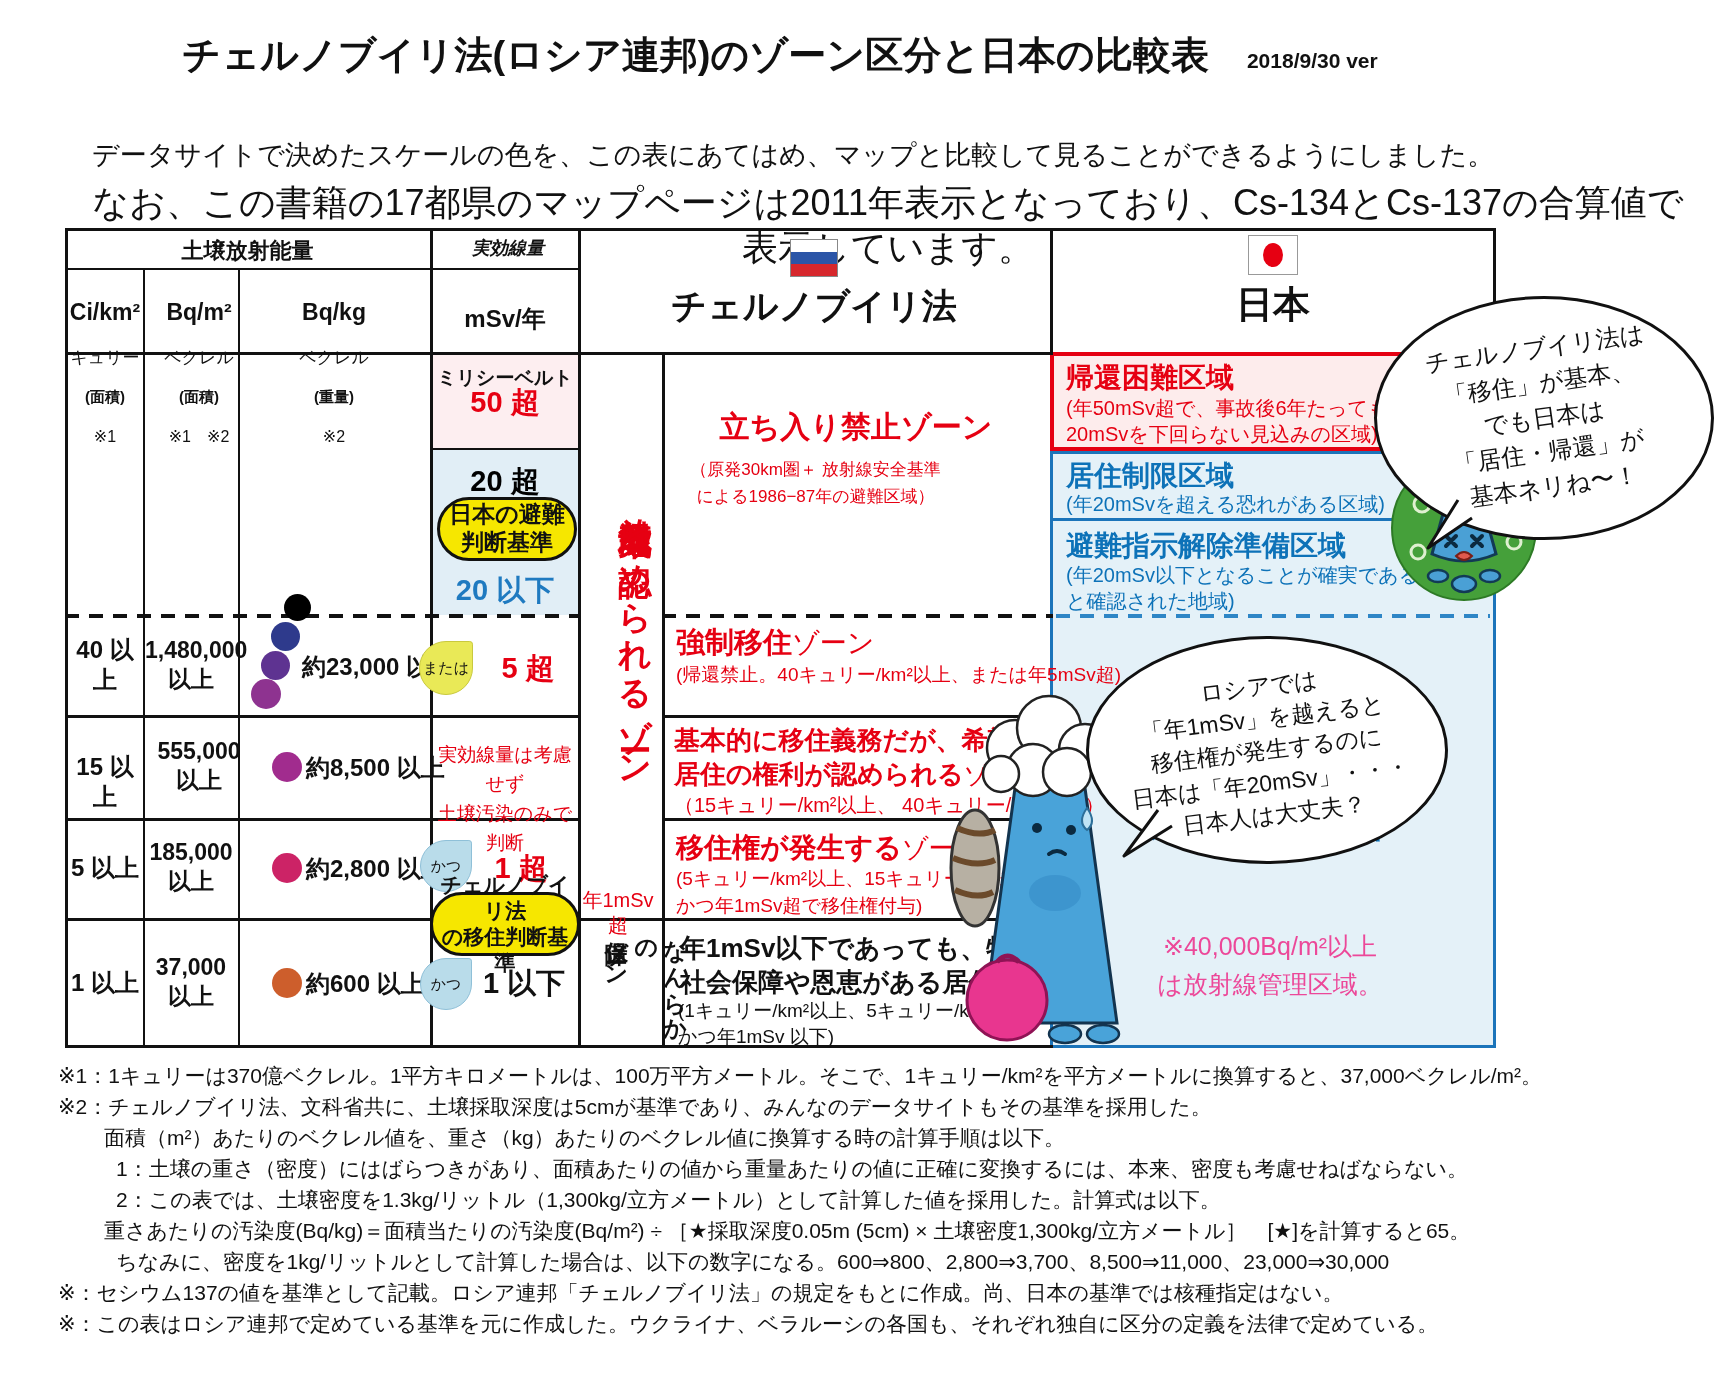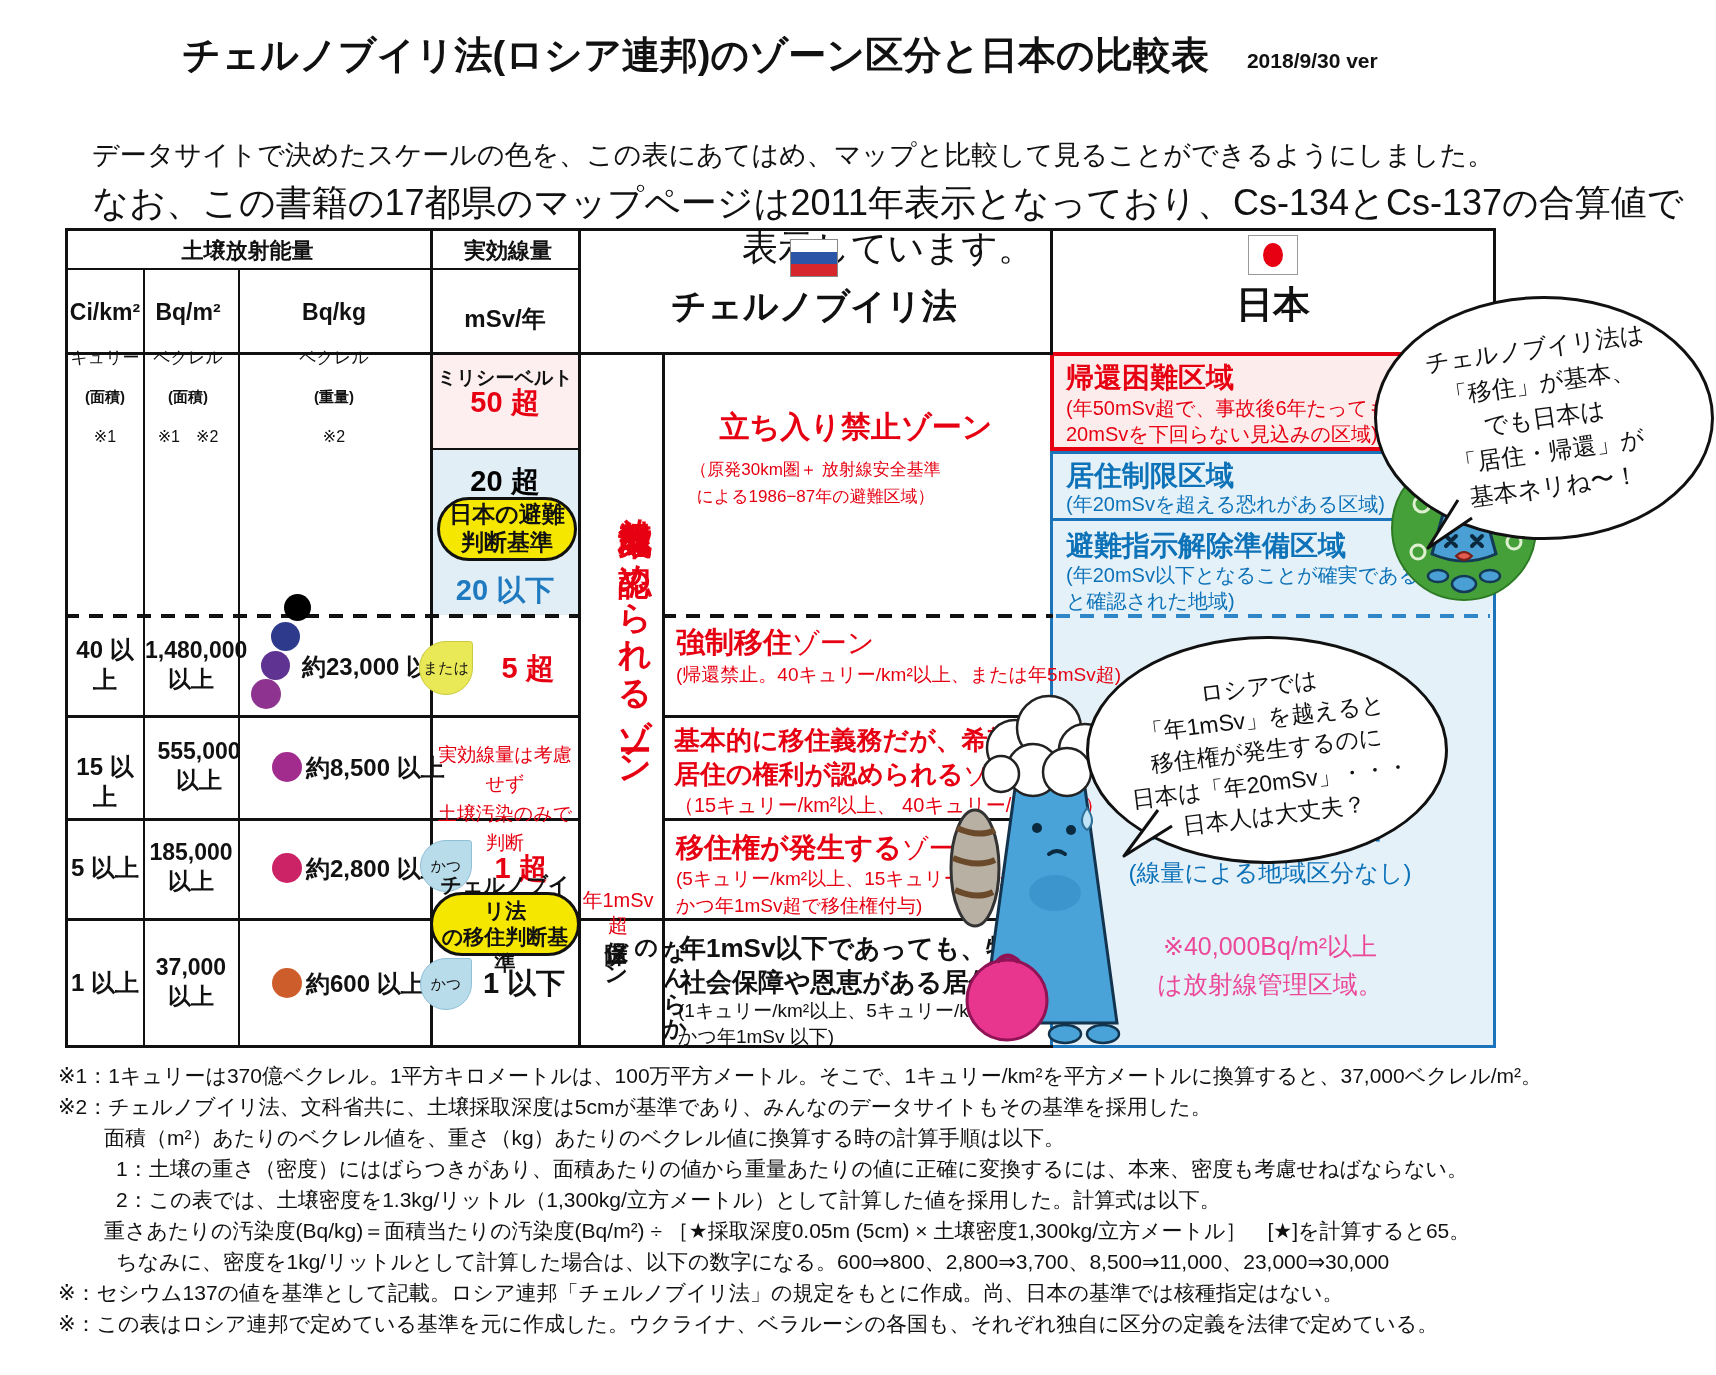--- a/index.html
+++ b/index.html
@@ -65,29 +65,29 @@
   <div class="ln" style="left:65px;top:228px;width:3px;height:820px;"></div>
   <div class="ln" style="left:143px;top:268px;width:2px;height:780px;"></div>
   <div class="ln" style="left:238px;top:268px;width:2px;height:780px;"></div>
   <div class="ln" style="left:430px;top:228px;width:3px;height:820px;"></div>
   <div class="ln" style="left:578px;top:228px;width:3px;height:820px;"></div>
   <div class="ln" style="left:662px;top:352px;width:3px;height:696px;"></div>
   <div class="ln" style="left:1050px;top:228px;width:3px;height:127px;"></div>
   <div class="ln" style="left:1493px;top:228px;width:3px;height:127px;"></div>
 
   <div class="t b ctr txt2" style="left:65px;top:237px;width:365px;font-size:22px;">土壌放射能量</div>
-  <div class="t b ctr txt2" style="left:430px;top:237px;width:156px;font-size:22px;">実効線量</div>
+  <div class="t b ctr txt2" style="left:430px;top:237px;width:156px;font-size:18px;font-style:italic;">実効線量</div>
 
   <div class="t ctr txt2" style="left:67px;top:278px;width:76px;">
     <div class="b" style="font-size:23px;">Ci/km²</div>
     <div style="font-size:17px;">キュリー</div>
     <div class="b" style="font-size:15px;">(面積)</div>
     <div style="font-size:16px;">※1</div>
   </div>
-  <div class="t ctr txt2" style="left:135px;top:278px;width:90px;padding-left:8px;">
+  <div class="t ctr txt2" style="left:146px;top:278px;width:90px;padding-left:8px;">
     <div class="b" style="font-size:23px;">Bq/m²</div>
     <div style="font-size:17px;">ベクレル</div>
     <div class="b" style="font-size:15px;">(面積)</div>
     <div style="font-size:16px;">※1　※2</div>
   </div>
   <div class="t ctr txt2" style="left:240px;top:278px;width:188px;">
     <div class="b" style="font-size:23px;">Bq/kg</div>
     <div style="font-size:17px;">ベクレル</div>
     <div class="b" style="font-size:15px;">(重量)</div>
     <div style="font-size:16px;">※2</div>
@@ -184,21 +184,20 @@
 20mSvを下回らない見込みの区域)</div>
 
   <div class="t b txt2" style="left:1066px;top:458px;font-size:28px;color:#0d72b8;">居住制限区域</div>
   <div class="t txt2" style="left:1066px;top:492px;font-size:20px;color:#0d72b8;">(年20mSvを超える恐れがある区域)</div>
 
   <div class="t b txt2" style="left:1066px;top:528px;font-size:28px;color:#0d72b8;">避難指示解除準備区域</div>
   <div class="t txt2" style="left:1066px;top:562px;font-size:20px;line-height:1.3;color:#0d72b8;">(年20mSv以下となることが確実である
 と確認された地域)</div>
 
   <div class="t b ctr txt2" style="left:1100px;top:804px;width:340px;font-size:34px;color:#0d72b8;">避難指示区域外</div>
-  <div class="t ctr txt2" style="left:1100px;top:858px;width:340px;font-size:24px;color:#0d72b8;">(線量による地域区分なし)</div>
   <div class="t ctr txt2" style="left:1100px;top:928px;width:340px;font-size:25px;line-height:1.5;color:#ec4899;">※40,000Bq/m²以上
 は放射線管理区域。</div>
 
   <svg class="mascot" style="left:1388px;top:452px;" width="152" height="152" viewBox="0 0 152 152">
     <circle cx="76" cy="76" r="72" fill="#45a03a" stroke="#2d7a25" stroke-width="2"></circle>
     <circle cx="34" cy="52" r="8" fill="none" stroke="#dff0d0" stroke-width="3"></circle>
     <circle cx="110" cy="42" r="7" fill="none" stroke="#dff0d0" stroke-width="3"></circle>
     <circle cx="126" cy="90" r="7" fill="none" stroke="#dff0d0" stroke-width="3"></circle>
     <circle cx="30" cy="100" r="7" fill="none" stroke="#dff0d0" stroke-width="3"></circle>
     <path d="M44,102 L56,58 Q76,48 96,58 L108,102 Q76,116 44,102 Z" fill="#4aa0d5" stroke="#123a55" stroke-width="3"></path>

